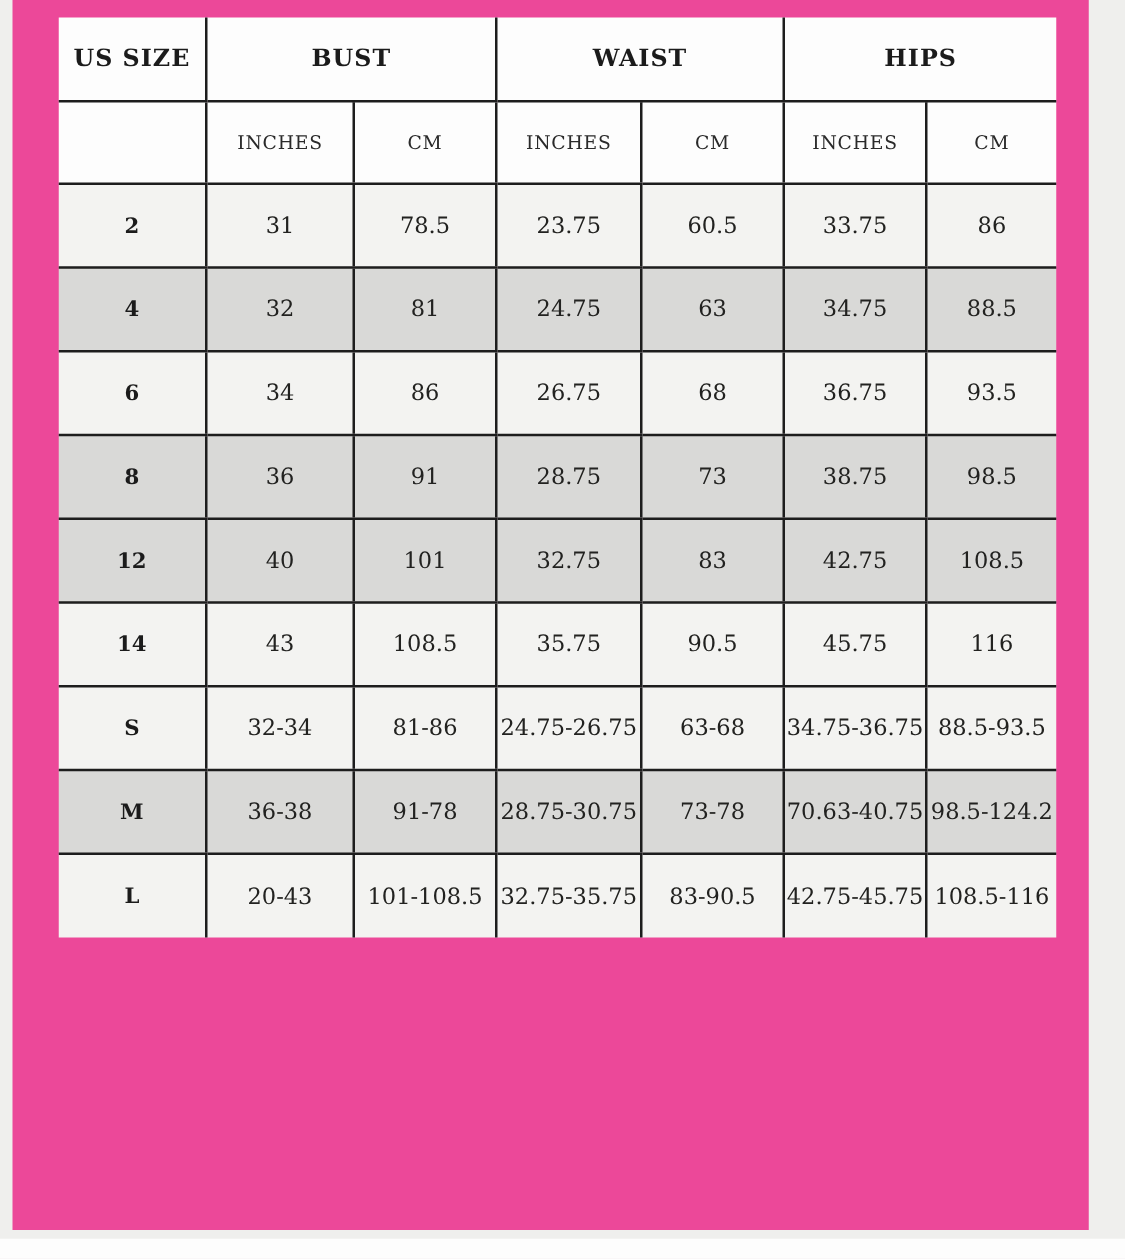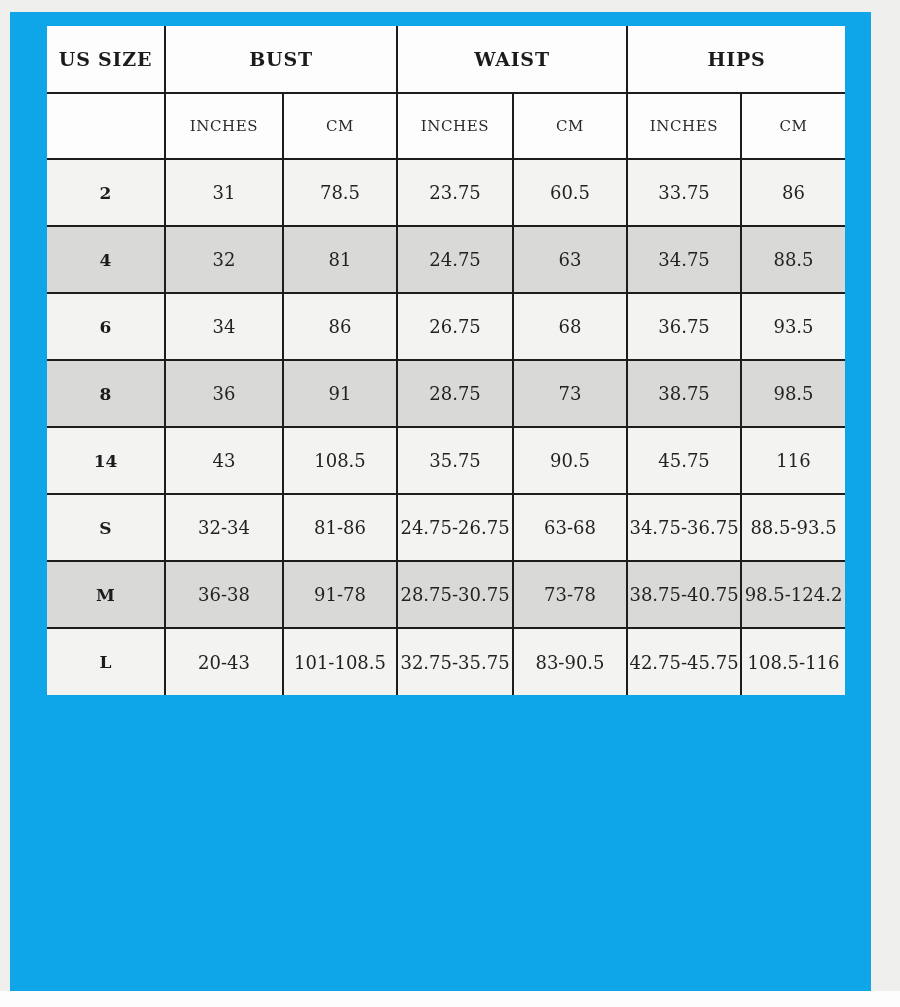--- a/index.html
+++ b/index.html
@@ -4,23 +4,23 @@
 <style>
   html, body {
     margin: 0; padding: 0;
     width: 900px; height: 1007px;
     background: #efefed;
     overflow: hidden;
     font-family: "DejaVu Serif", serif;
   }
   .card {
     position: absolute;
-    left: 10px; top: 12px;
+    left: 10px; top: 0;
     width: 861px; height: 984px;
-    background: #0ea5e9;
+    background: #ec4899;
   }
   .footer-strip {
     position: absolute;
     left: 0; top: 991px;
     width: 900px; height: 16px;
     background: #fdfdfd;
   }
   table.size-chart {
     border-collapse: collapse;
     table-layout: fixed;
@@ -127,20 +127,29 @@
         </tr>
         <tr class="dark">
           <td class="size-cell">8</td>
           <td class="measure-cell vline">36</td>
           <td class="measure-cell vline">91</td>
           <td class="measure-cell vline">28.75</td>
           <td class="measure-cell vline">73</td>
           <td class="measure-cell vline">38.75</td>
           <td class="measure-cell vline">98.5</td>
         </tr>
+        <tr class="dark">
+          <td class="size-cell">12</td>
+          <td class="measure-cell vline">40</td>
+          <td class="measure-cell vline">101</td>
+          <td class="measure-cell vline">32.75</td>
+          <td class="measure-cell vline">83</td>
+          <td class="measure-cell vline">42.75</td>
+          <td class="measure-cell vline">108.5</td>
+        </tr>
         <tr class="light">
           <td class="size-cell">14</td>
           <td class="measure-cell vline">43</td>
           <td class="measure-cell vline">108.5</td>
           <td class="measure-cell vline">35.75</td>
           <td class="measure-cell vline">90.5</td>
           <td class="measure-cell vline">45.75</td>
           <td class="measure-cell vline">116</td>
         </tr>
         <tr class="light">
@@ -151,21 +160,21 @@
           <td class="measure-cell vline">63-68</td>
           <td class="measure-cell vline">34.75-36.75</td>
           <td class="measure-cell vline">88.5-93.5</td>
         </tr>
         <tr class="dark">
           <td class="size-cell">M</td>
           <td class="measure-cell vline">36-38</td>
           <td class="measure-cell vline">91-78</td>
           <td class="measure-cell vline">28.75-30.75</td>
           <td class="measure-cell vline">73-78</td>
-          <td class="measure-cell vline">38.75-40.75</td>
+          <td class="measure-cell vline">70.63-40.75</td>
           <td class="measure-cell vline">98.5-124.2</td>
         </tr>
         <tr class="light">
           <td class="size-cell">L</td>
           <td class="measure-cell vline">20-43</td>
           <td class="measure-cell vline">101-108.5</td>
           <td class="measure-cell vline">32.75-35.75</td>
           <td class="measure-cell vline">83-90.5</td>
           <td class="measure-cell vline">42.75-45.75</td>
           <td class="measure-cell vline">108.5-116</td>

